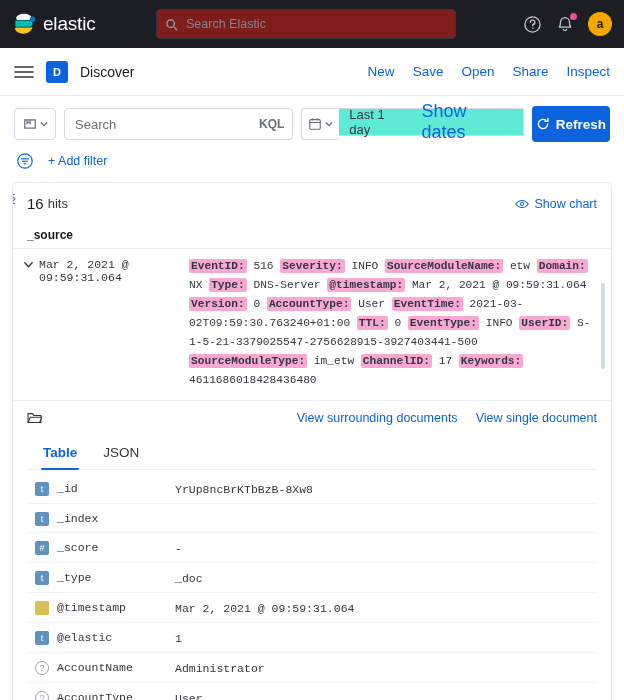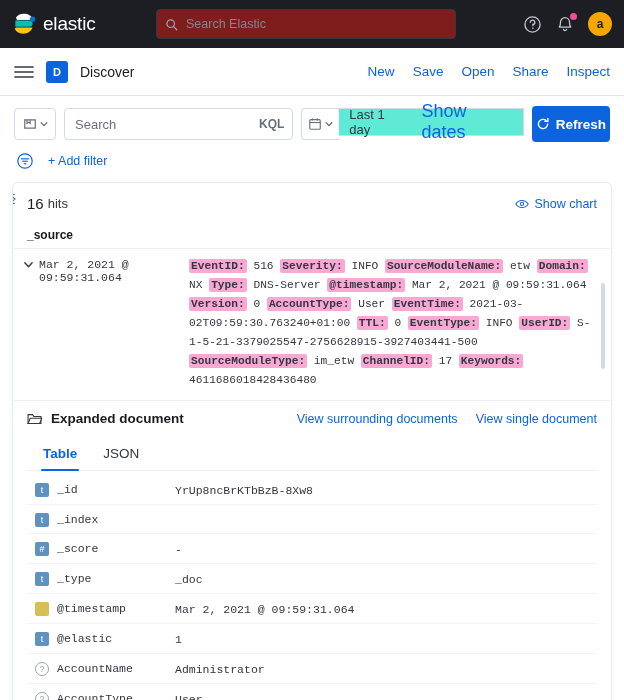--- a/index.html
+++ b/index.html
@@ -439,21 +439,20 @@
     <span class="scroll-track"></span>
   </div>
 
   <div class="expanded-head">
     <span>
       <svg width="16" height="14" viewBox="0 0 18 15" fill="none" stroke="#343741" stroke-width="1.2">
         <path d="M1.2 12.6V2.6h5l1.5 2h8v8z"></path>
           <path d="M1.2 12.6l2.4-6h13l-2.4 6z" fill="#fff"></path>
       </svg>
     </span>
-    <span class="expanded-title">Expanded document</span>
     <span class="expanded-links">
       <span>View surrounding documents</span>
       <span>View single document</span>
     </span>
   </div>
 
   <div class="tabs">
     <span class="tab active">Table</span>
     <span class="tab">JSON</span>
   </div>

